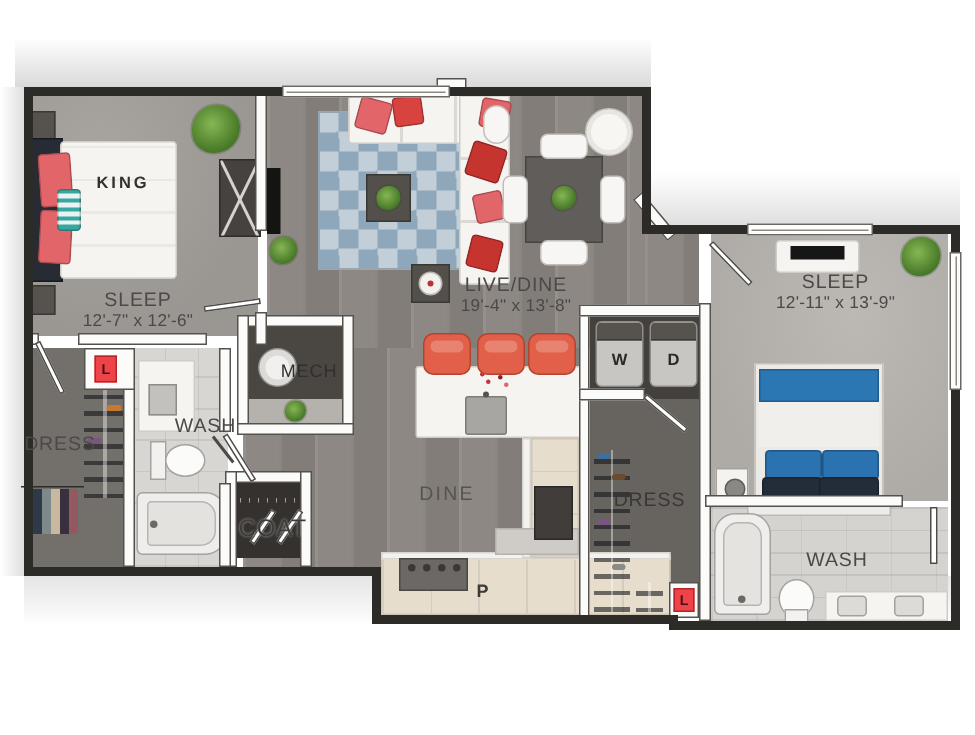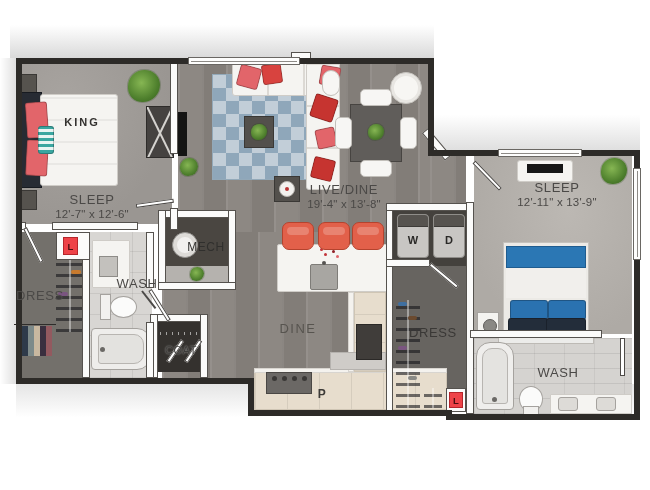--- a/index.html
+++ b/index.html
@@ -287,16 +287,16 @@
     <div>SLEEP</div>
     <div class="t11">12'-11" x 13'-9"</div>
   </div>
   <div class="lbl t13" style="left:109px;top:277px;width:56px;">WASH</div>
   <div class="abs" style="left:142px;top:290px;width:22px;height:2px;background:#4b4947;transform:rotate(52deg);transform-origin:left center;"></div>
   <div class="lbl t13" style="left:530px;top:366px;width:56px;">WASH</div>
   <div class="lbl t13" style="left:16px;top:289px;width:48px;">DRESS</div>
   <div class="lbl t13" style="left:408px;top:326px;width:50px;color:#3a3836;">DRESS</div>
   <div class="lbl t13" style="left:270px;top:322px;width:56px;letter-spacing:1.5px;color:#57544f;">DINE</div>
   <div class="lbl" style="left:182px;top:241px;width:48px;font-size:12px;color:#302f2d;">MECH</div>
-  <div class="lbl" style="left:159px;top:344px;width:44px;font-size:11px;color:#3d3c3a;text-shadow:0 0 2px rgba(255,255,255,.6);">COAT</div>
+  <div class="lbl" style="left:159px;top:344px;width:44px;font-size:16px;color:#3d3c3a;text-shadow:0 0 2px rgba(255,255,255,.6);">COAT</div>
   <div class="lbl" style="left:310px;top:388px;width:24px;font-size:12px;font-weight:bold;color:#3d3b38;">P</div>
 
 </div>
 
 </body></html>

